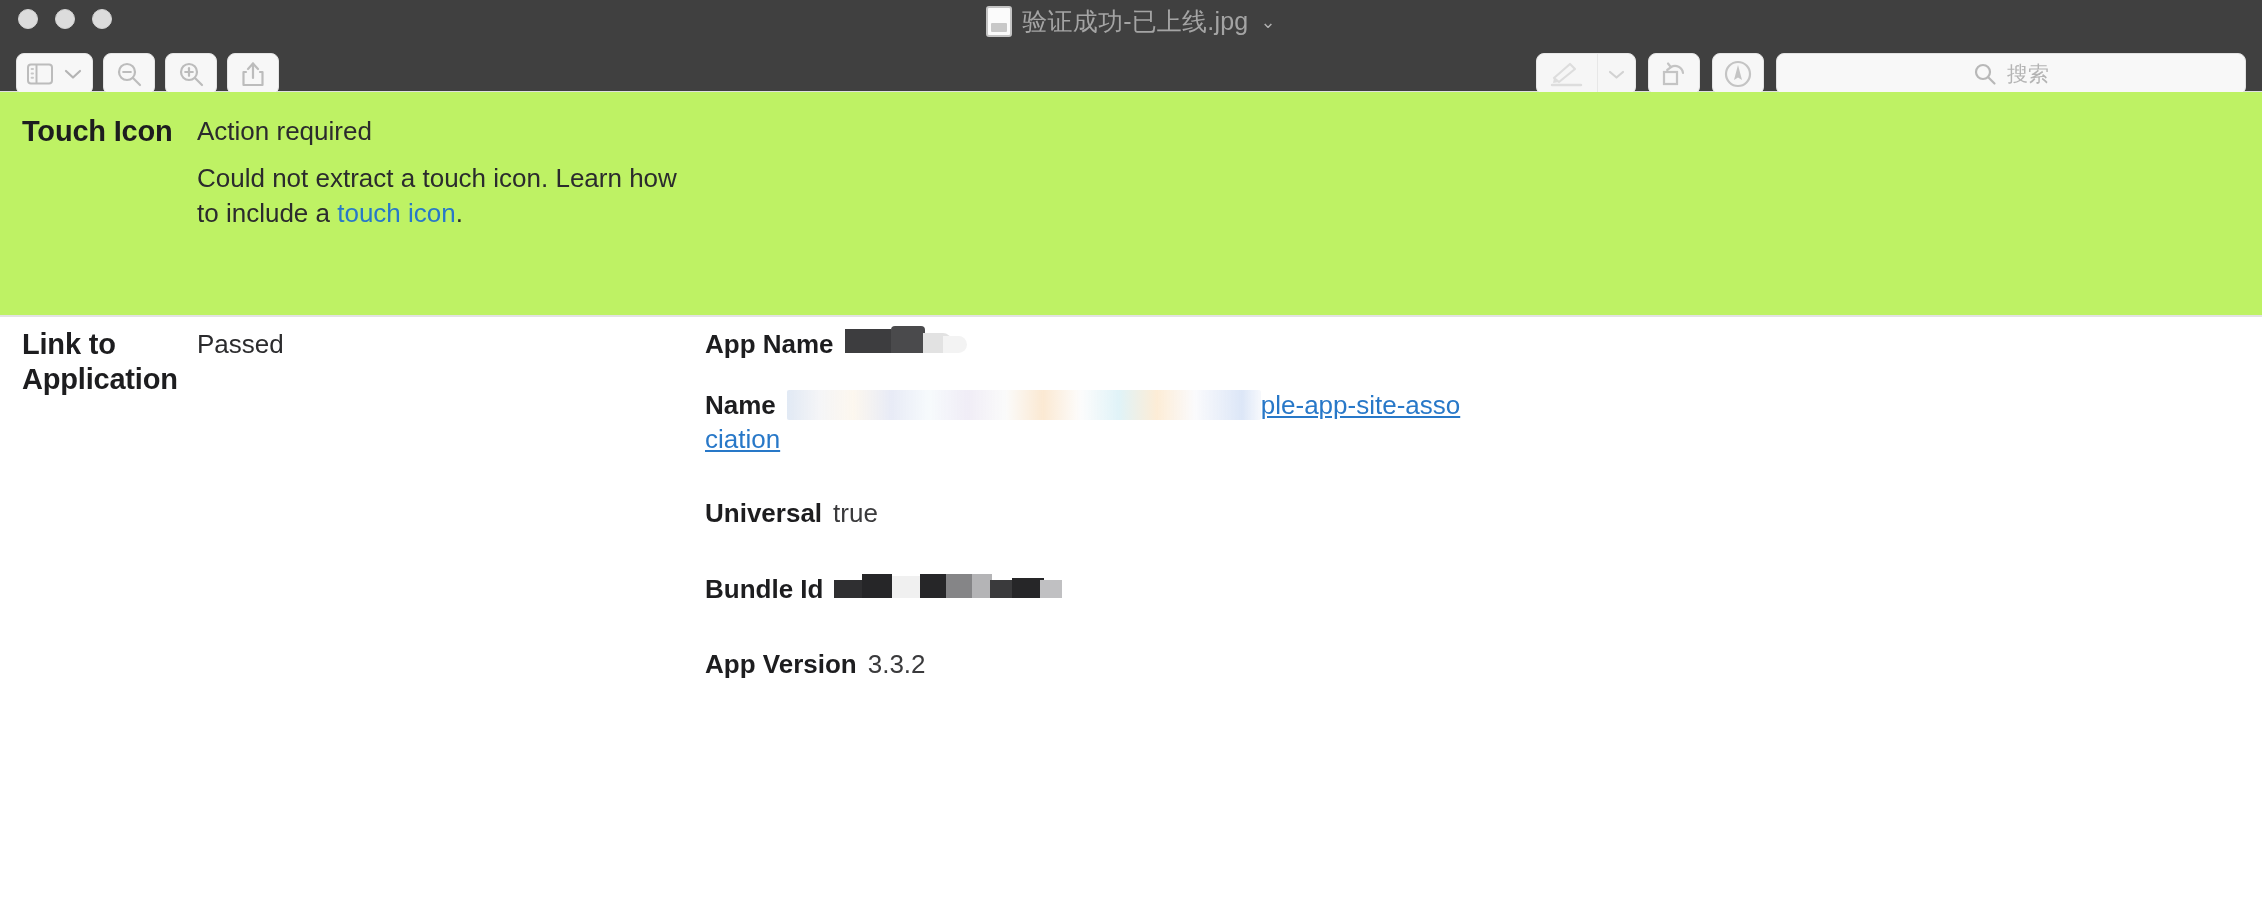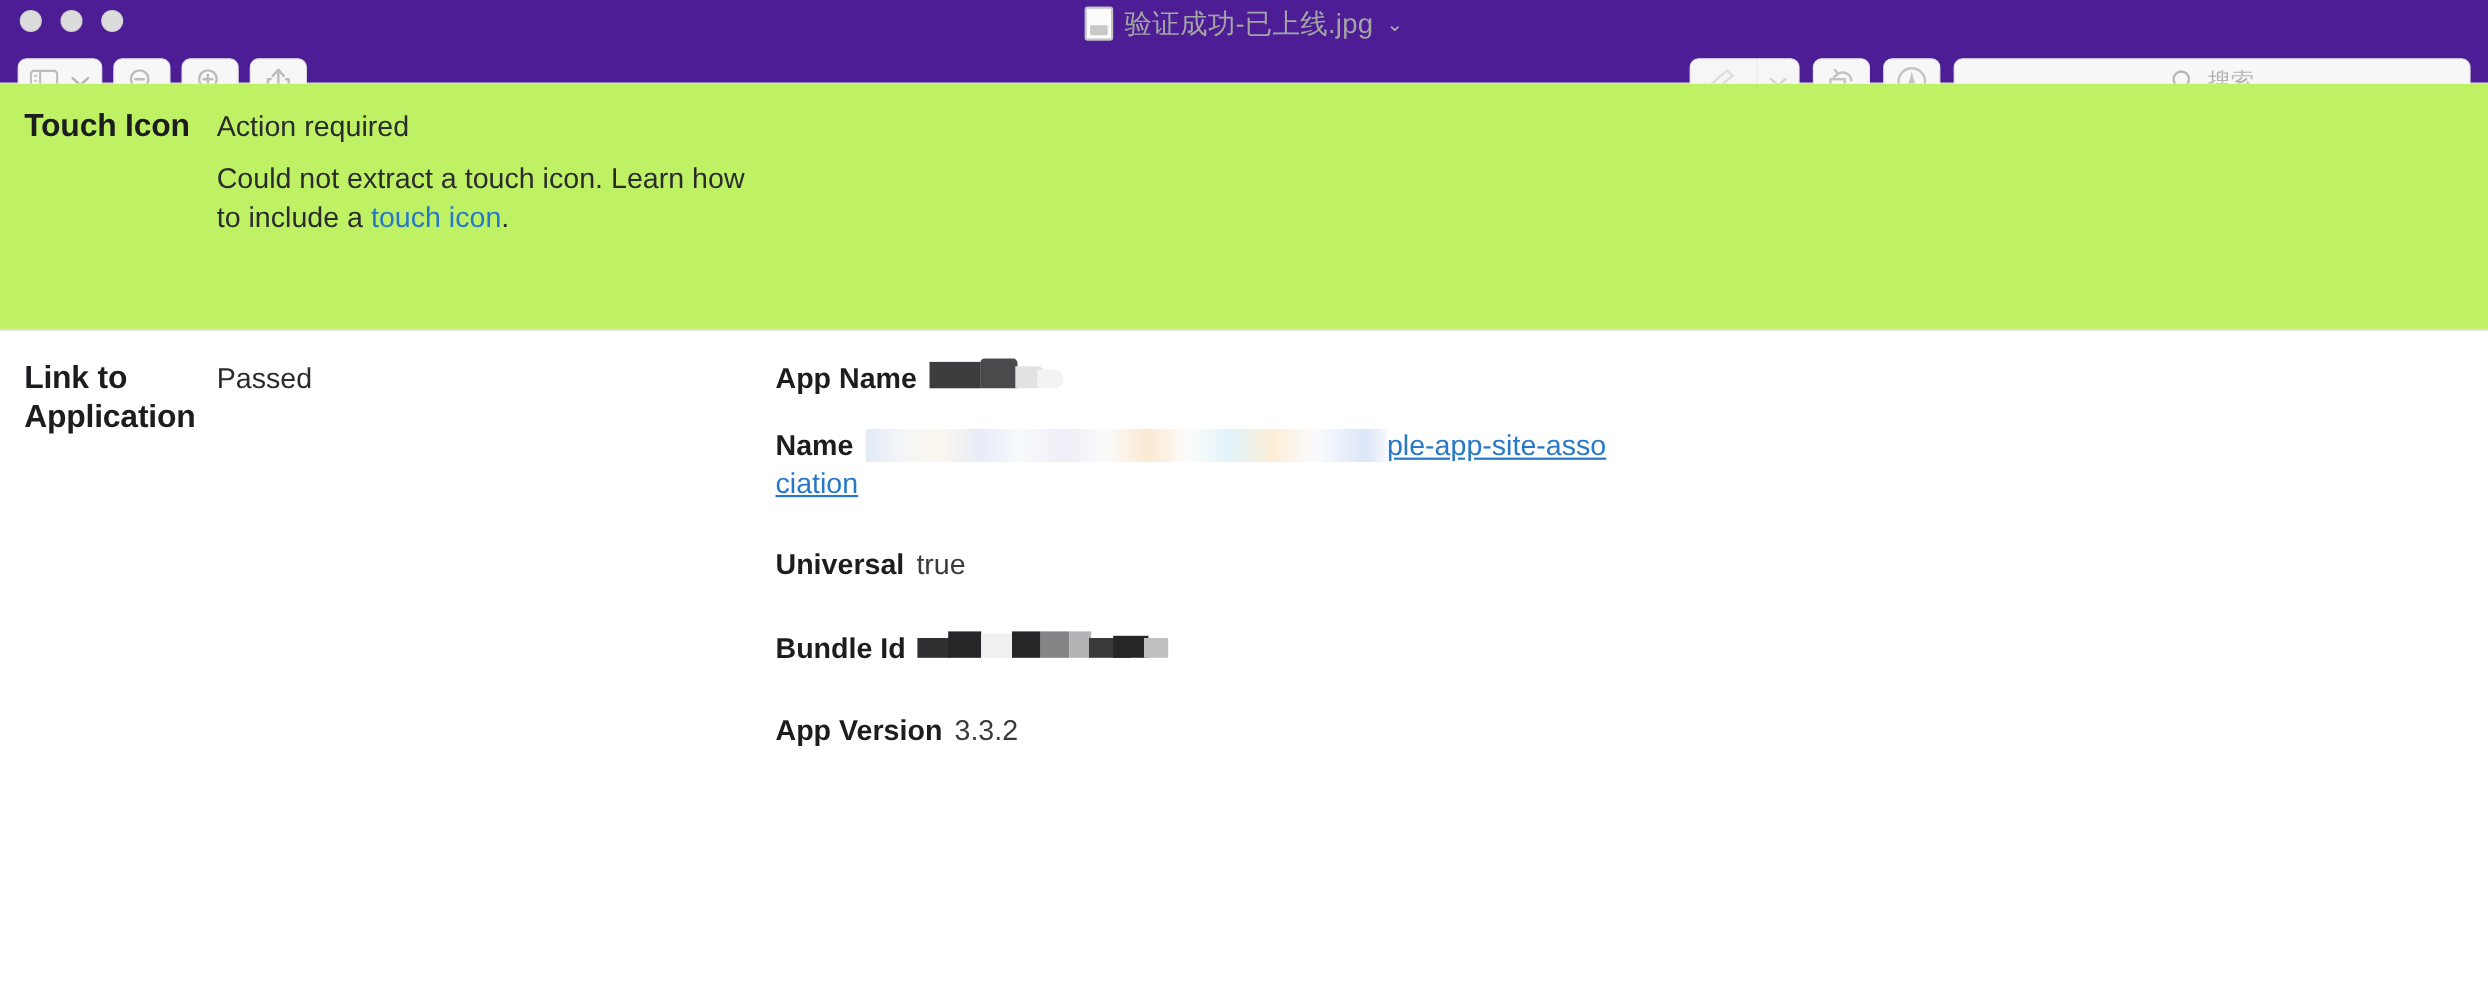--- a/index.html
+++ b/index.html
@@ -19,22 +19,22 @@
   .window {
     width: 2262px;
     height: 914px;
     position: relative;
     display: flex;
     flex-direction: column;
     background: #ffffff;
   }
 
   .titlebar {
-    height: 76px;
-    background: #4c1d95;
+    height: 92px;
+    background: #404040;
     position: relative;
     flex: 0 0 auto;
     border-bottom: 1px solid #e0e0e0;
     box-sizing: border-box;
     text-decoration: underline;
   }
 
   .traffic-lights {
     position: absolute;
     left: 18px;
@@ -387,21 +387,21 @@
 
     <div class="row shaded" style="height:225px;">
       <div class="row-label">Touch Icon</div>
       <div class="row-status">
         <div>Action required</div>
         <div class="desc"><span>Could not extract a touch icon. Learn how to include a </span><a class="link" href="#">touch icon</a><span>.</span></div>
       </div>
       <div class="row-detail"></div>
     </div>
 
-    <div class="row plain" style="padding-top:26px;">
+    <div class="row plain" style="padding-top:10px;">
       <div class="row-label">Link to Application</div>
       <div class="row-status">
         <div>Passed</div>
       </div>
 
       <div class="row-detail">
 
         <div class="kv" style="margin-bottom:27px;">
           <span class="k">App Name</span>
           <span class="redact" style="width:120px;">

